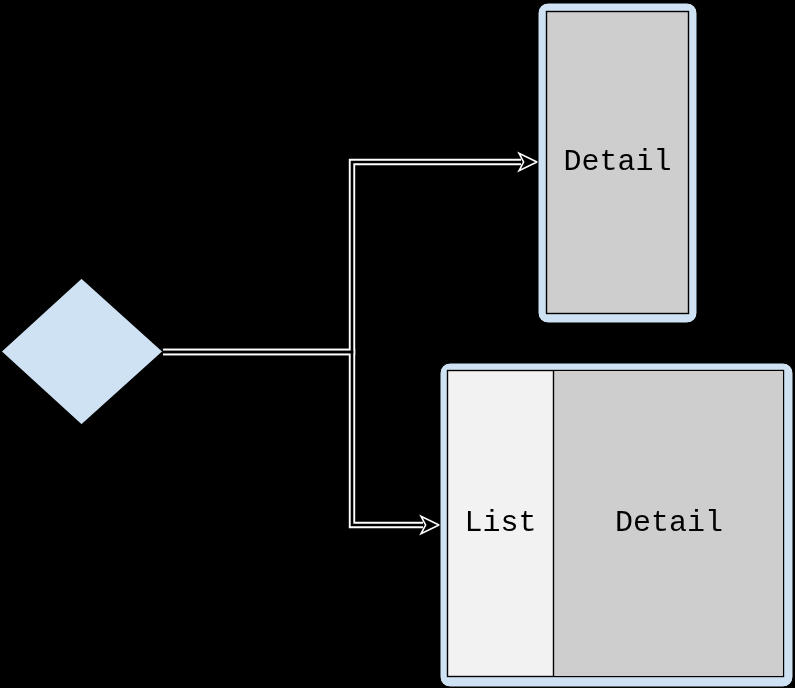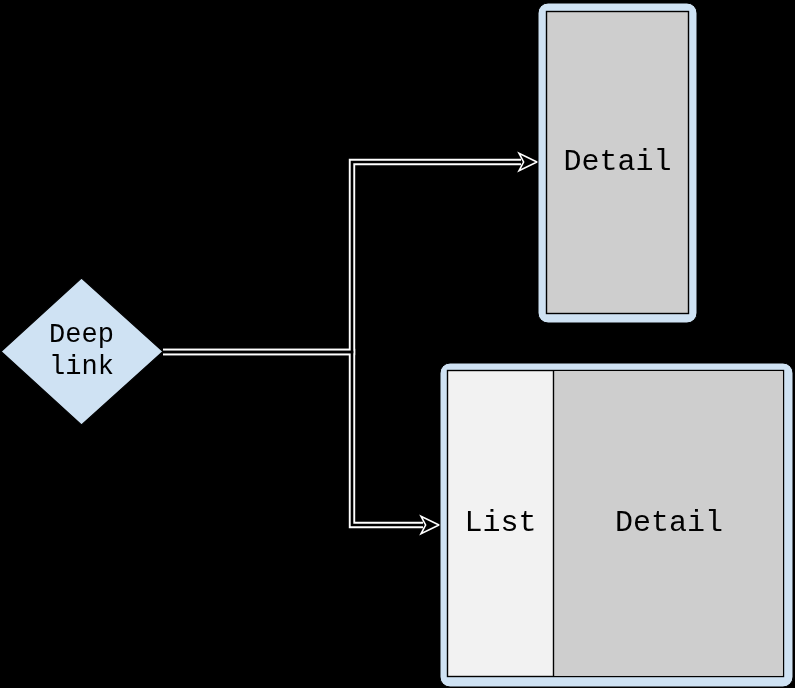--- a/index.html
+++ b/index.html
@@ -67,24 +67,20 @@
     </g>
 
     <g>
       <rect x="440" y="363" width="353" height="324" rx="10" ry="10" fill="#cfe2f3" stroke="#000000" stroke-width="1"></rect>
       <rect x="447.5" y="370.5" width="336" height="306" fill="#f2f2f2" stroke="#000000" stroke-width="1.4"></rect>
       <rect x="554.2" y="371.2" width="228.6" height="304.6" fill="#cecece"></rect>
       <line x1="553.5" y1="370.5" x2="553.5" y2="676.5" stroke="#000000" stroke-width="1.4"></line>
     </g>
   </svg>
 
-  <div class="label diamond-label" style="left:19px; top:316px; width:125px; height:72px;">
-    <span>Deep</span>
-    <span>link</span>
-  </div>
 
   <div class="label box-label" style="left:546px; top:11px; width:143px; height:303px;">Detail</div>
 
   <div class="label box-label" style="left:447px; top:370px; width:107px; height:307px;">List</div>
 
   <div class="label box-label" style="left:554px; top:370px; width:230px; height:307px;">Detail</div>
 
 </div>
 
 </body></html>

